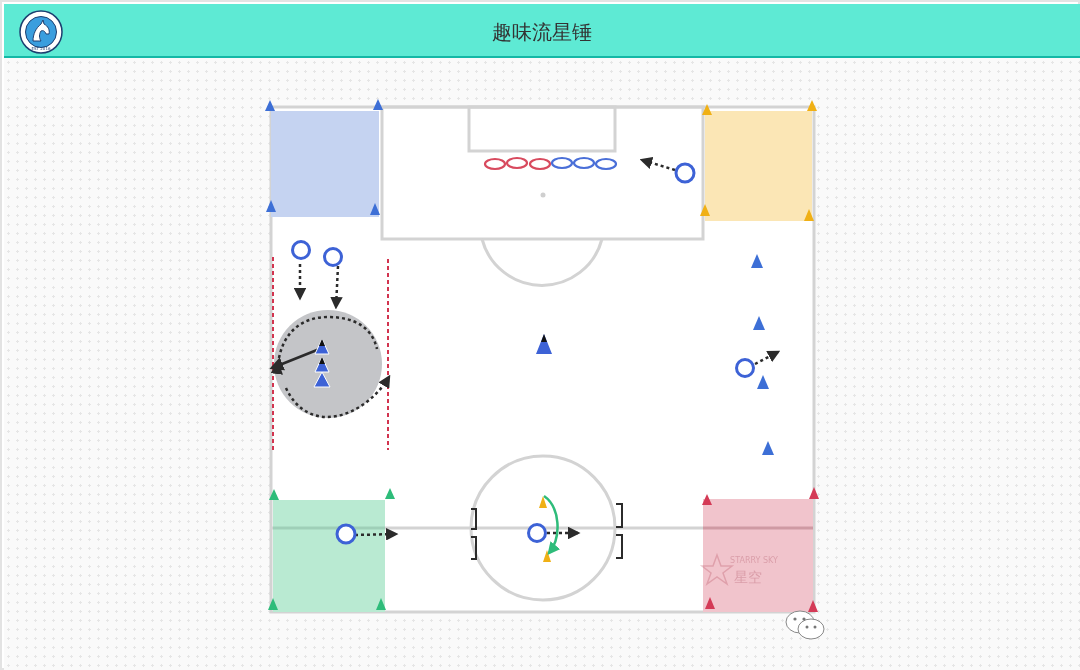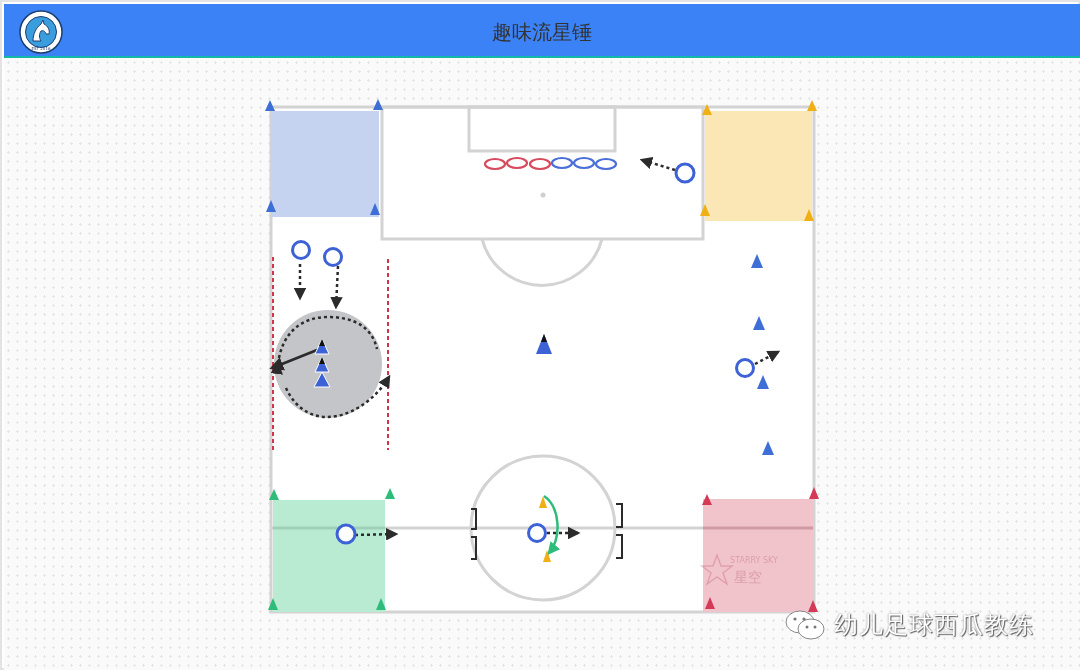--- a/index.html
+++ b/index.html
@@ -1,18 +1,18 @@
 <!DOCTYPE html>
 <html><head>
 <meta charset="utf-8">
 <style>
   html,body{margin:0;padding:0;}
   body{width:1080px;height:670px;background:#ffffff;font-family:"DejaVu Sans",sans-serif;overflow:hidden;position:relative;}
   .frame{position:absolute;left:0;top:0;width:1080px;height:670px;box-sizing:border-box;border:2px solid #e3e3e3;}
-  .header{position:absolute;left:2px;top:2px;width:1076px;height:52px;background:#3b82f6;border-bottom:6px solid #14b8a6;}
+  .header{position:absolute;left:2px;top:2px;width:1076px;height:52px;background:#5eead4;border-bottom:6px solid #14b8a6;}
   .logo{position:absolute;left:15px;top:6px;width:44px;height:44px;}
   .title{position:absolute;left:0;top:0;width:100%;height:52px;line-height:56px;text-align:center;font-size:20px;color:#333;}
   .canvas{position:absolute;left:2px;top:56px;width:1076px;height:612px;
     background-color:#fafafa;
     background-image:radial-gradient(circle,#e6e6e6 1.3px,transparent 1.4px);
     background-size:9px 9px;}
   svg.field{position:absolute;left:0;top:0;}
   .watermark{position:absolute;left:782px;top:603px;height:40px;display:flex;align-items:center;gap:6px;}
   .wm-text{font-size:24px;color:#fff;letter-spacing:1px;text-shadow:0 0 2px #777,1px 1px 1px #555;}
 </style>
@@ -149,15 +149,14 @@
 
   <div class="watermark">
     <svg width="44" height="34" viewBox="0 0 44 34">
       <ellipse cx="16" cy="14" rx="14" ry="11" fill="#fff" stroke="#888" stroke-width="1"></ellipse>
       <ellipse cx="27" cy="21" rx="13" ry="10" fill="#fff" stroke="#888" stroke-width="1"></ellipse>
       <circle cx="11" cy="11" r="1.6" fill="#777"></circle>
         <circle cx="20" cy="11" r="1.6" fill="#777"></circle>
       <circle cx="23" cy="19" r="1.5" fill="#777"></circle>
         <circle cx="31" cy="19" r="1.5" fill="#777"></circle>
     </svg>
-    <span class="wm-text">幼儿足球西瓜教练</span>
   </div>
 </div>
 
 </body></html>

